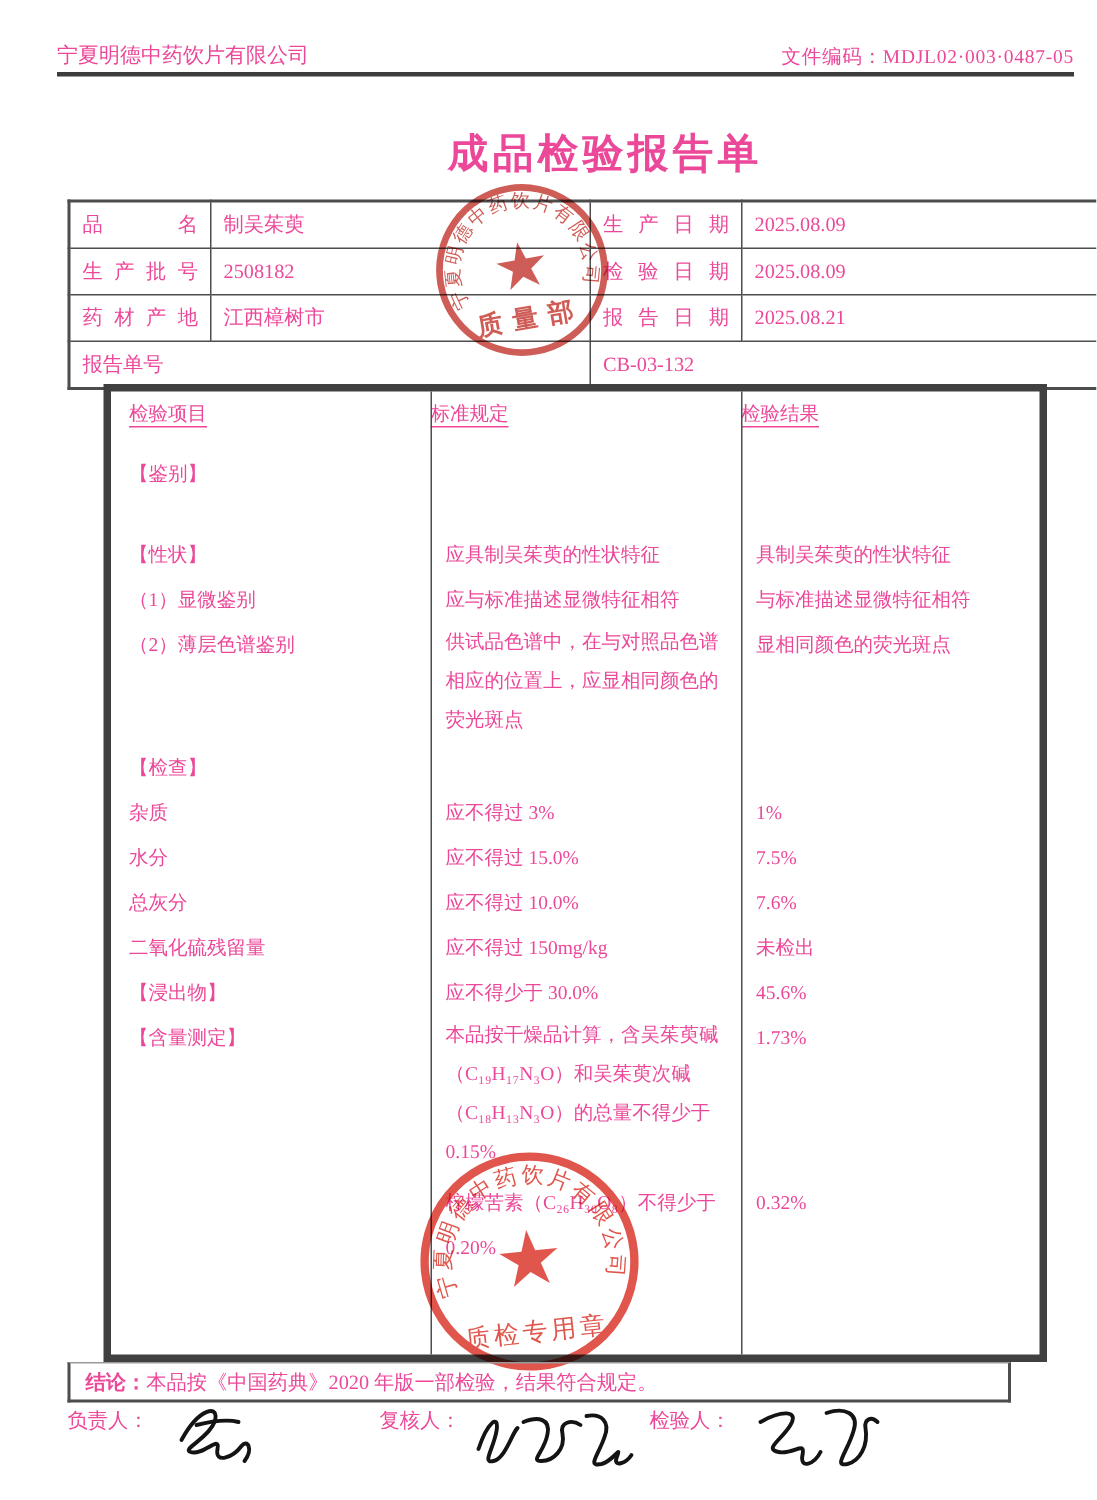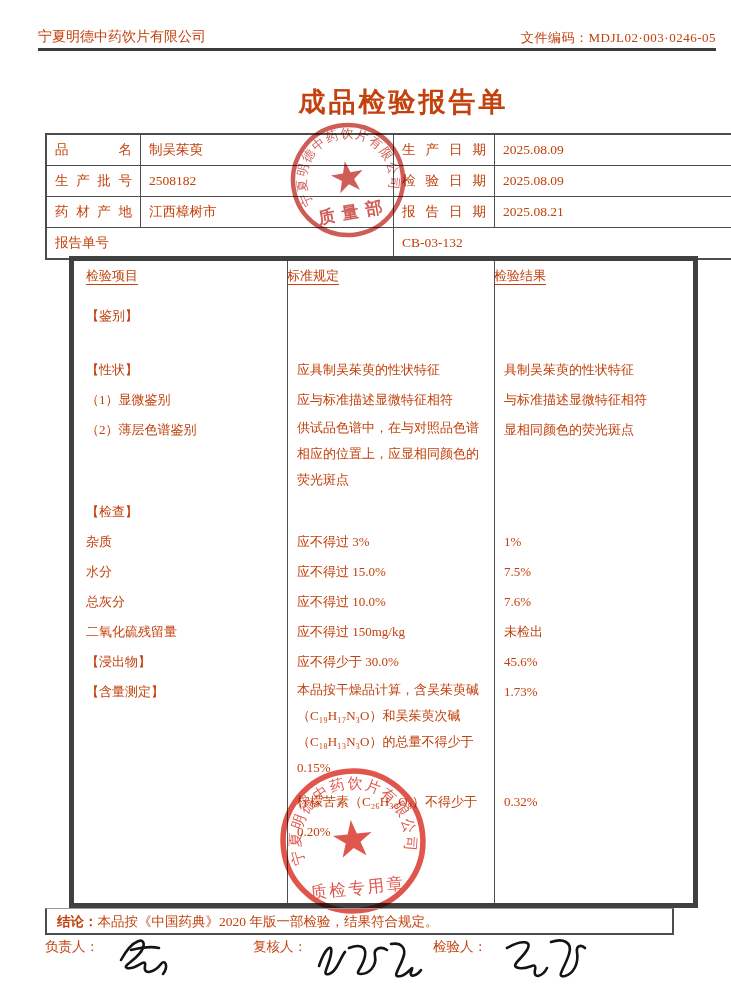--- a/index.html
+++ b/index.html
@@ -1,18 +1,18 @@
 <!DOCTYPE html>
 <html><head>
 <meta charset="utf-8">
 <style>
   html,body{margin:0;padding:0;background:#fff;}
   .page{
     position:relative;width:731px;height:1000px;background:#ffffff;
-    font-family:"Liberation Serif","DejaVu Serif",serif;color:#c2410c;overflow:hidden;
+    font-family:"Liberation Serif","DejaVu Serif",serif;color:#ec4899;overflow:hidden;
   }
   
   .hdr{position:absolute;left:38px;top:28px;width:678px;height:20px;
        border-bottom:3px solid #3c3c3c;font-size:14px;}
   .hdr .co{position:absolute;left:0;top:0;}
   .hdr .code{position:absolute;right:0;top:1px;font-size:13px;letter-spacing:.5px;}
   
   .title{position:absolute;left:0;top:84px;width:731px;text-align:center;
          font-size:27px;font-weight:bold;letter-spacing:3px;margin-left:38px;}
   
@@ -53,21 +53,21 @@
   .s1{left:58px;} .s2{left:262px;} .s3{left:448px;}
   .sig-svg path{fill:none;stroke:#141414;stroke-width:2.6;stroke-linecap:round;stroke-linejoin:round;}
 </style>
 </head>
 <body>
 
 <div class="page">
 
   <div class="hdr">
     <span class="co">宁夏明德中药饮片有限公司</span>
-    <span class="code">文件编码：MDJL02·003·0246-05</span>
+    <span class="code">文件编码：MDJL02·003·0487-05</span>
   </div>
 
   <div class="title">成品检验报告单</div>
 
   <table class="info">
     <tbody>
         <tr>
       <td class="c1 lab">品　　名</td>
       <td class="c2">制吴茱萸</td>
       <td class="c3 lab">生产日期</td>

